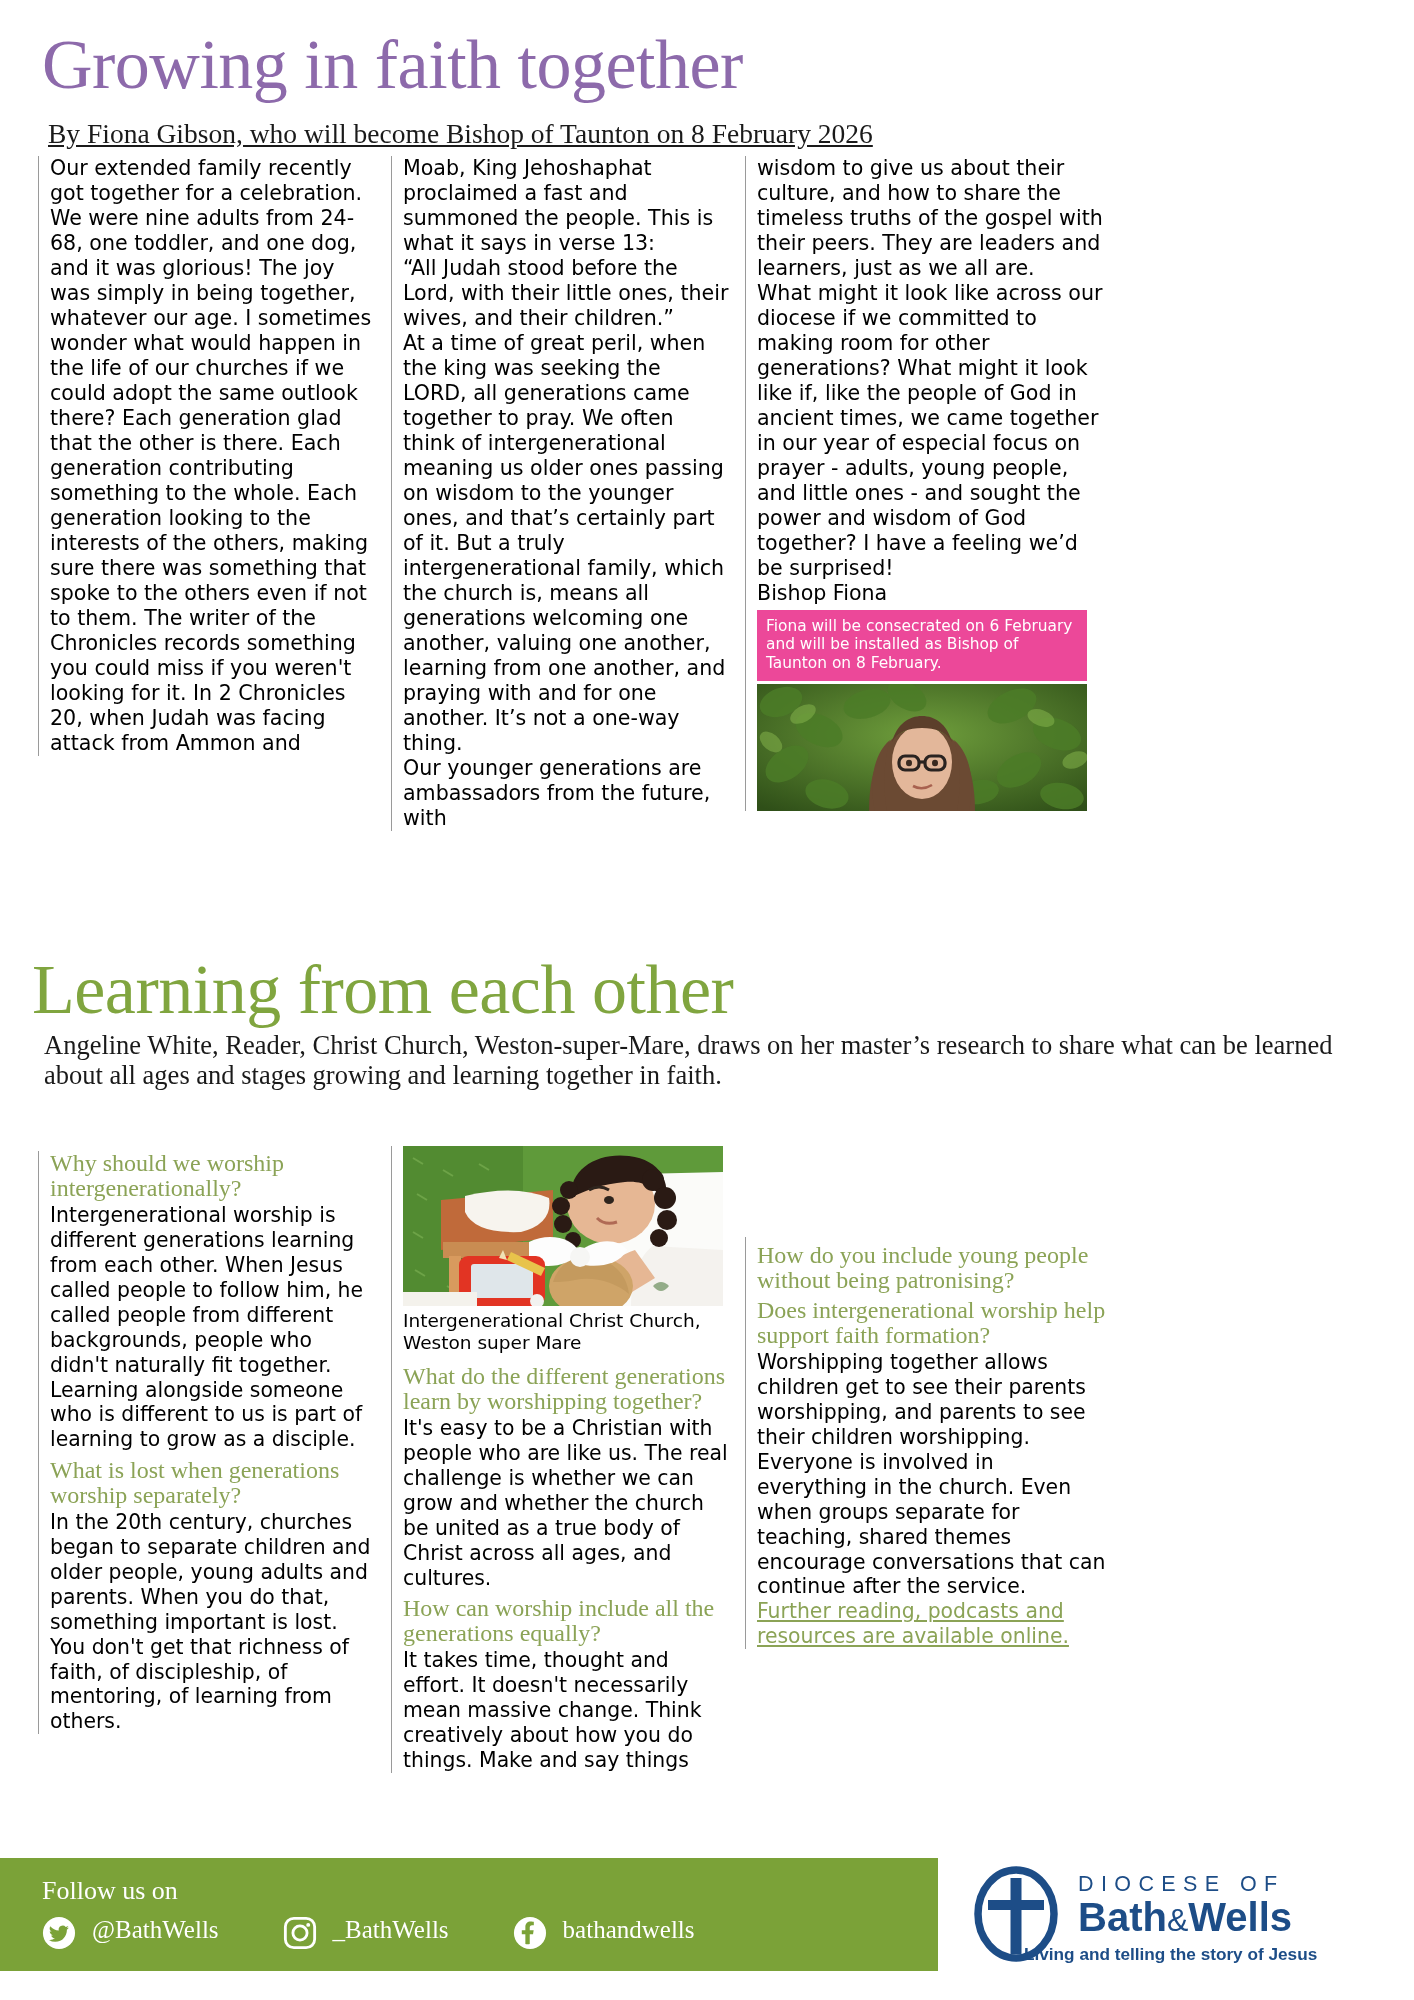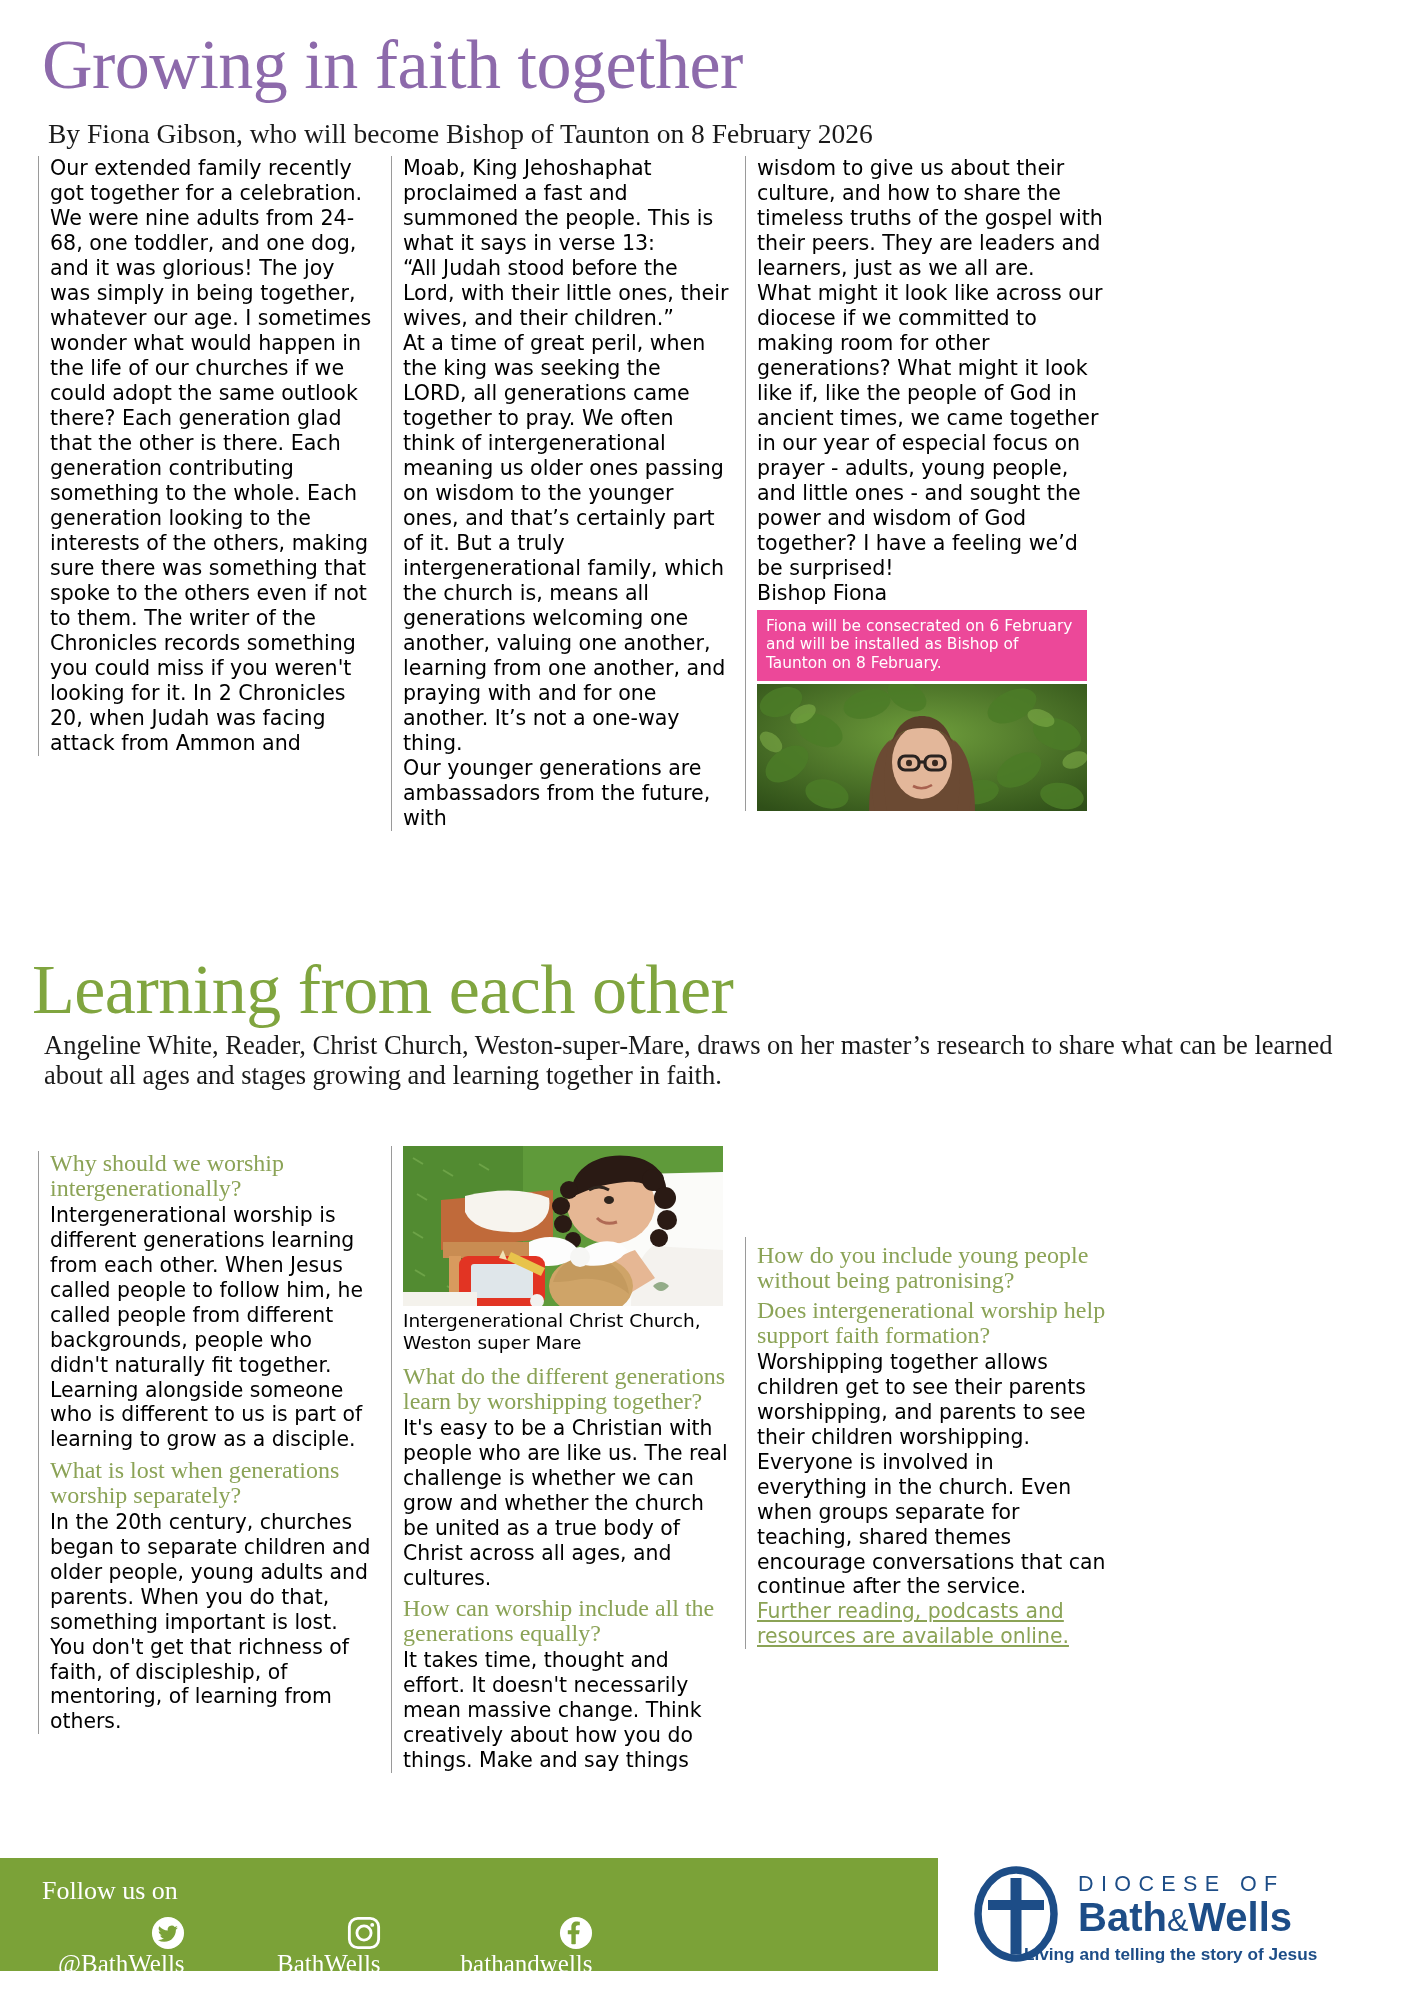--- a/index.html
+++ b/index.html
@@ -40,20 +40,21 @@
     line-height: 1.0;
   }
 
   .byline {
     font-family: "Liberation Serif", serif;
     font-size: 27.5px;
     color: #1a1a1a;
     padding: 18px 0 6px 48px;
     line-height: 1.15;
     white-space: nowrap;
+    text-decoration: underline;
   }
 
   .cols1 {
     display: flex;
     padding: 0 40px 0 38px;
     gap: 0;
     align-items: flex-start;
   }
 
   .col1 {
@@ -203,22 +204,21 @@
 
   .socials {
     position: absolute;
     left: 42px; top: 58px;
     display: flex;
     align-items: center;
   }
 
   .social {
     display: flex;
-    align-items: flex-end;
-    flex-direction: column;
+    align-items: flex-start;
   }
   .social + .social { margin-left: 64px; }
 
   .social-handle {
     font-family: "Liberation Serif", serif;
     font-size: 25px;
     color: #ffffff;
     margin-left: 16px;
     white-space: nowrap;
   }

